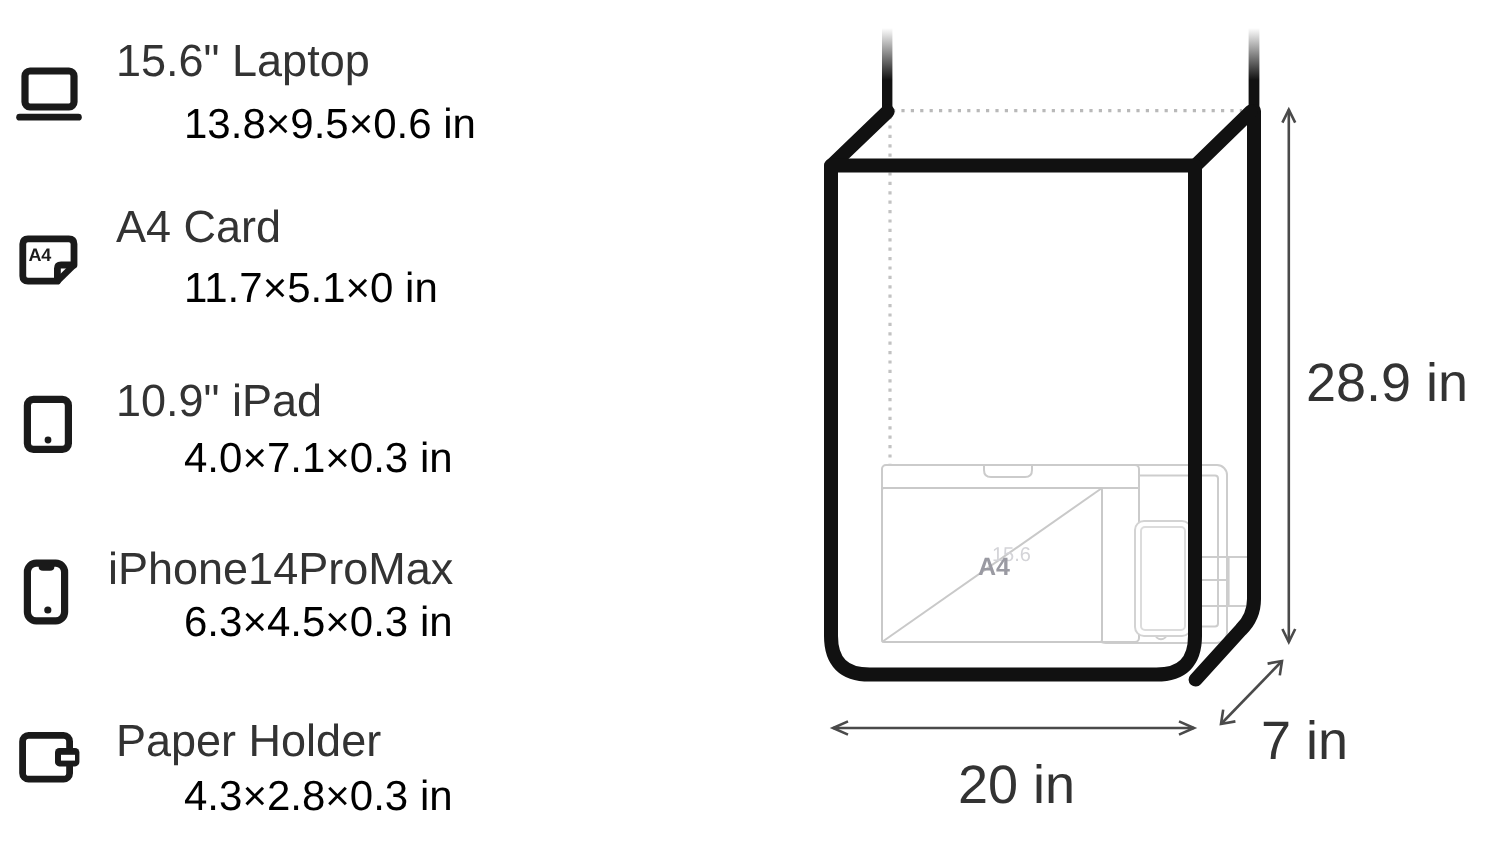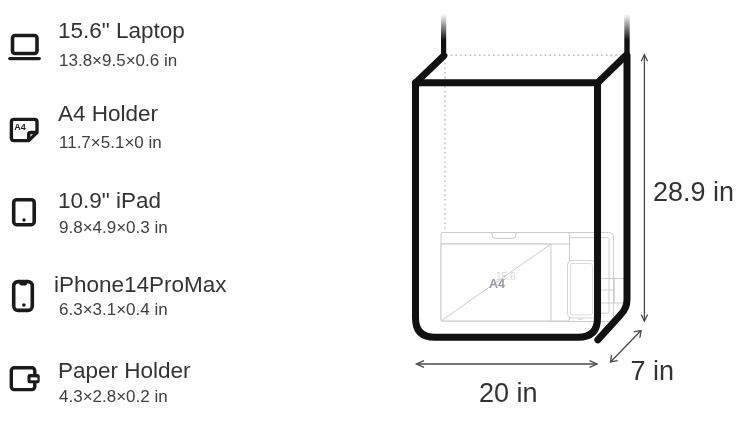--- a/index.html
+++ b/index.html
@@ -1,71 +1,71 @@
 <!DOCTYPE html>
 <html><head>
 <meta charset="utf-8">
 <style>
   html,body{margin:0;padding:0;}
   body{width:750px;height:426px;background:#fff;position:relative;overflow:hidden;
        font-family:"Liberation Sans", sans-serif;}
   .row-title{position:absolute;font-size:22.5px;color:#333;white-space:nowrap;line-height:1;}
-  .row-sub{position:absolute;font-size:17px;color:#404040;white-space:nowrap;line-height:1;}
+  .row-sub{position:absolute;font-size:21px;color:#000000;white-space:nowrap;line-height:1;margin-left:33px;}
   .icon{position:absolute;}
 </style>
 </head>
 <body>
 
 <svg class="icon" style="left:6px;top:32.5px" width="36" height="30" viewBox="0 0 36 30">
   <rect x="6.5" y="2.5" width="24.5" height="18" rx="2.5" fill="none" stroke="#1a1a1a" stroke-width="3.6"></rect>
   <line x1="3.8" y1="25.6" x2="33.2" y2="25.6" stroke="#1a1a1a" stroke-width="3.4" stroke-linecap="round"></line>
 </svg>
 
 <div class="row-title" style="left:58px;top:20.3px">15.6" Laptop</div>
 
 <div class="row-sub" style="left:59px;top:51.6px">13.8×9.5×0.6 in</div>
 
 <svg class="icon" style="left:8px;top:117px" width="32" height="27" viewBox="0 0 32 27">
   <path d="M 3.4 5 Q 3.4 2.4 6 2.4 L 26.4 2.4 Q 29 2.4 29 5 L 29 15.5 L 22.5 15.5 Q 20.7 15.5 20.7 17.3 L 20.7 23.6 L 6 23.6 Q 3.4 23.6 3.4 21 Z" fill="none" stroke="#1a1a1a" stroke-width="3.4" stroke-linejoin="round"></path>
   <path d="M 29 15.5 L 20.7 23.6" stroke="#1a1a1a" stroke-width="3.2"></path>
   <text x="6.2" y="13.3" font-size="9" font-weight="bold" fill="#1a1a1a">A4</text>
 </svg>
 
-<div class="row-title" style="left:58px;top:102.9px">A4 Holder</div>
+<div class="row-title" style="left:58px;top:102.9px">A4 Card</div>
 
 <div class="row-sub" style="left:59px;top:134.4px">11.7×5.1×0 in</div>
 
 <svg class="icon" style="left:10px;top:196px" width="28" height="32" viewBox="0 0 28 32">
   <rect x="3.7" y="3.7" width="20.5" height="25" rx="3" fill="none" stroke="#1a1a1a" stroke-width="3.6"></rect>
   <circle cx="14" cy="24" r="1.7" fill="#1a1a1a"></circle>
 </svg>
 
 <div class="row-title" style="left:58px;top:190.4px">10.9" iPad</div>
 
-<div class="row-sub" style="left:59px;top:218.7px">9.8×4.9×0.3 in</div>
+<div class="row-sub" style="left:59px;top:218.7px">4.0×7.1×0.3 in</div>
 
 <svg class="icon" style="left:10px;top:278px" width="26" height="36" viewBox="0 0 26 36">
   <rect x="3.7" y="3.6" width="18.6" height="28.8" rx="4.4" fill="none" stroke="#1a1a1a" stroke-width="3.6"></rect>
   <path d="M 9.3 3 L 9.3 5.2 Q 9.3 7.4 11.5 7.4 L 15 7.4 Q 17.2 7.4 17.2 5.2 L 17.2 3 Z" fill="#1a1a1a"></path>
   <circle cx="13.9" cy="27" r="1.8" fill="#1a1a1a"></circle>
 </svg>
 
 <div class="row-title" style="left:54px;top:273.9px">iPhone14ProMax</div>
 
-<div class="row-sub" style="left:59px;top:301.4px">6.3×3.1×0.4 in</div>
+<div class="row-sub" style="left:59px;top:301.4px">6.3×4.5×0.3 in</div>
 
 <svg class="icon" style="left:8px;top:365px" width="36" height="28" viewBox="0 0 36 28">
   <rect x="3.3" y="2.7" width="23.5" height="21.9" rx="3" fill="none" stroke="#1a1a1a" stroke-width="3.4"></rect>
   <rect x="19.5" y="9" width="12.2" height="9.2" rx="2.2" fill="#1a1a1a"></rect>
   <rect x="22.5" y="12.4" width="7" height="2.9" fill="#fff"></rect>
 </svg>
 
 <div class="row-title" style="left:58px;top:359.5px">Paper Holder</div>
 
-<div class="row-sub" style="left:59px;top:387.7px">4.3×2.8×0.2 in</div>
+<div class="row-sub" style="left:59px;top:387.7px">4.3×2.8×0.3 in</div>
 
 <svg style="position:absolute;left:0;top:0" width="750" height="426" viewBox="0 0 750 426">
   <defs>
     <linearGradient id="strap" x1="0" y1="0" x2="0" y2="1">
       <stop offset="0" stop-color="#111" stop-opacity="0"></stop>
       <stop offset="0.62" stop-color="#111" stop-opacity="1"></stop>
     </linearGradient>
   </defs>
 
   <rect x="441" y="14" width="5.2" height="42" fill="url(#strap)"></rect>

